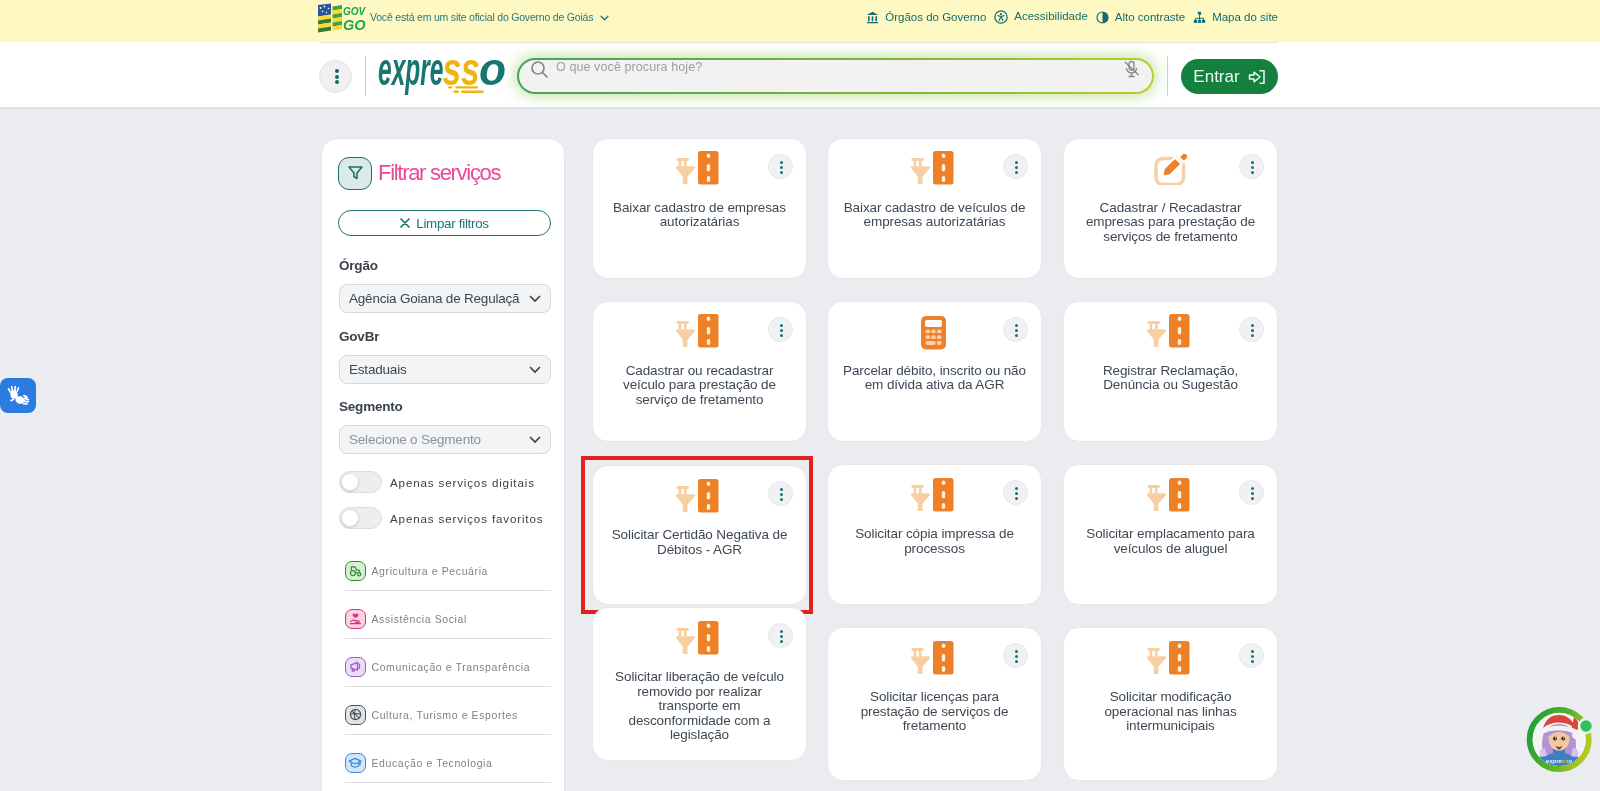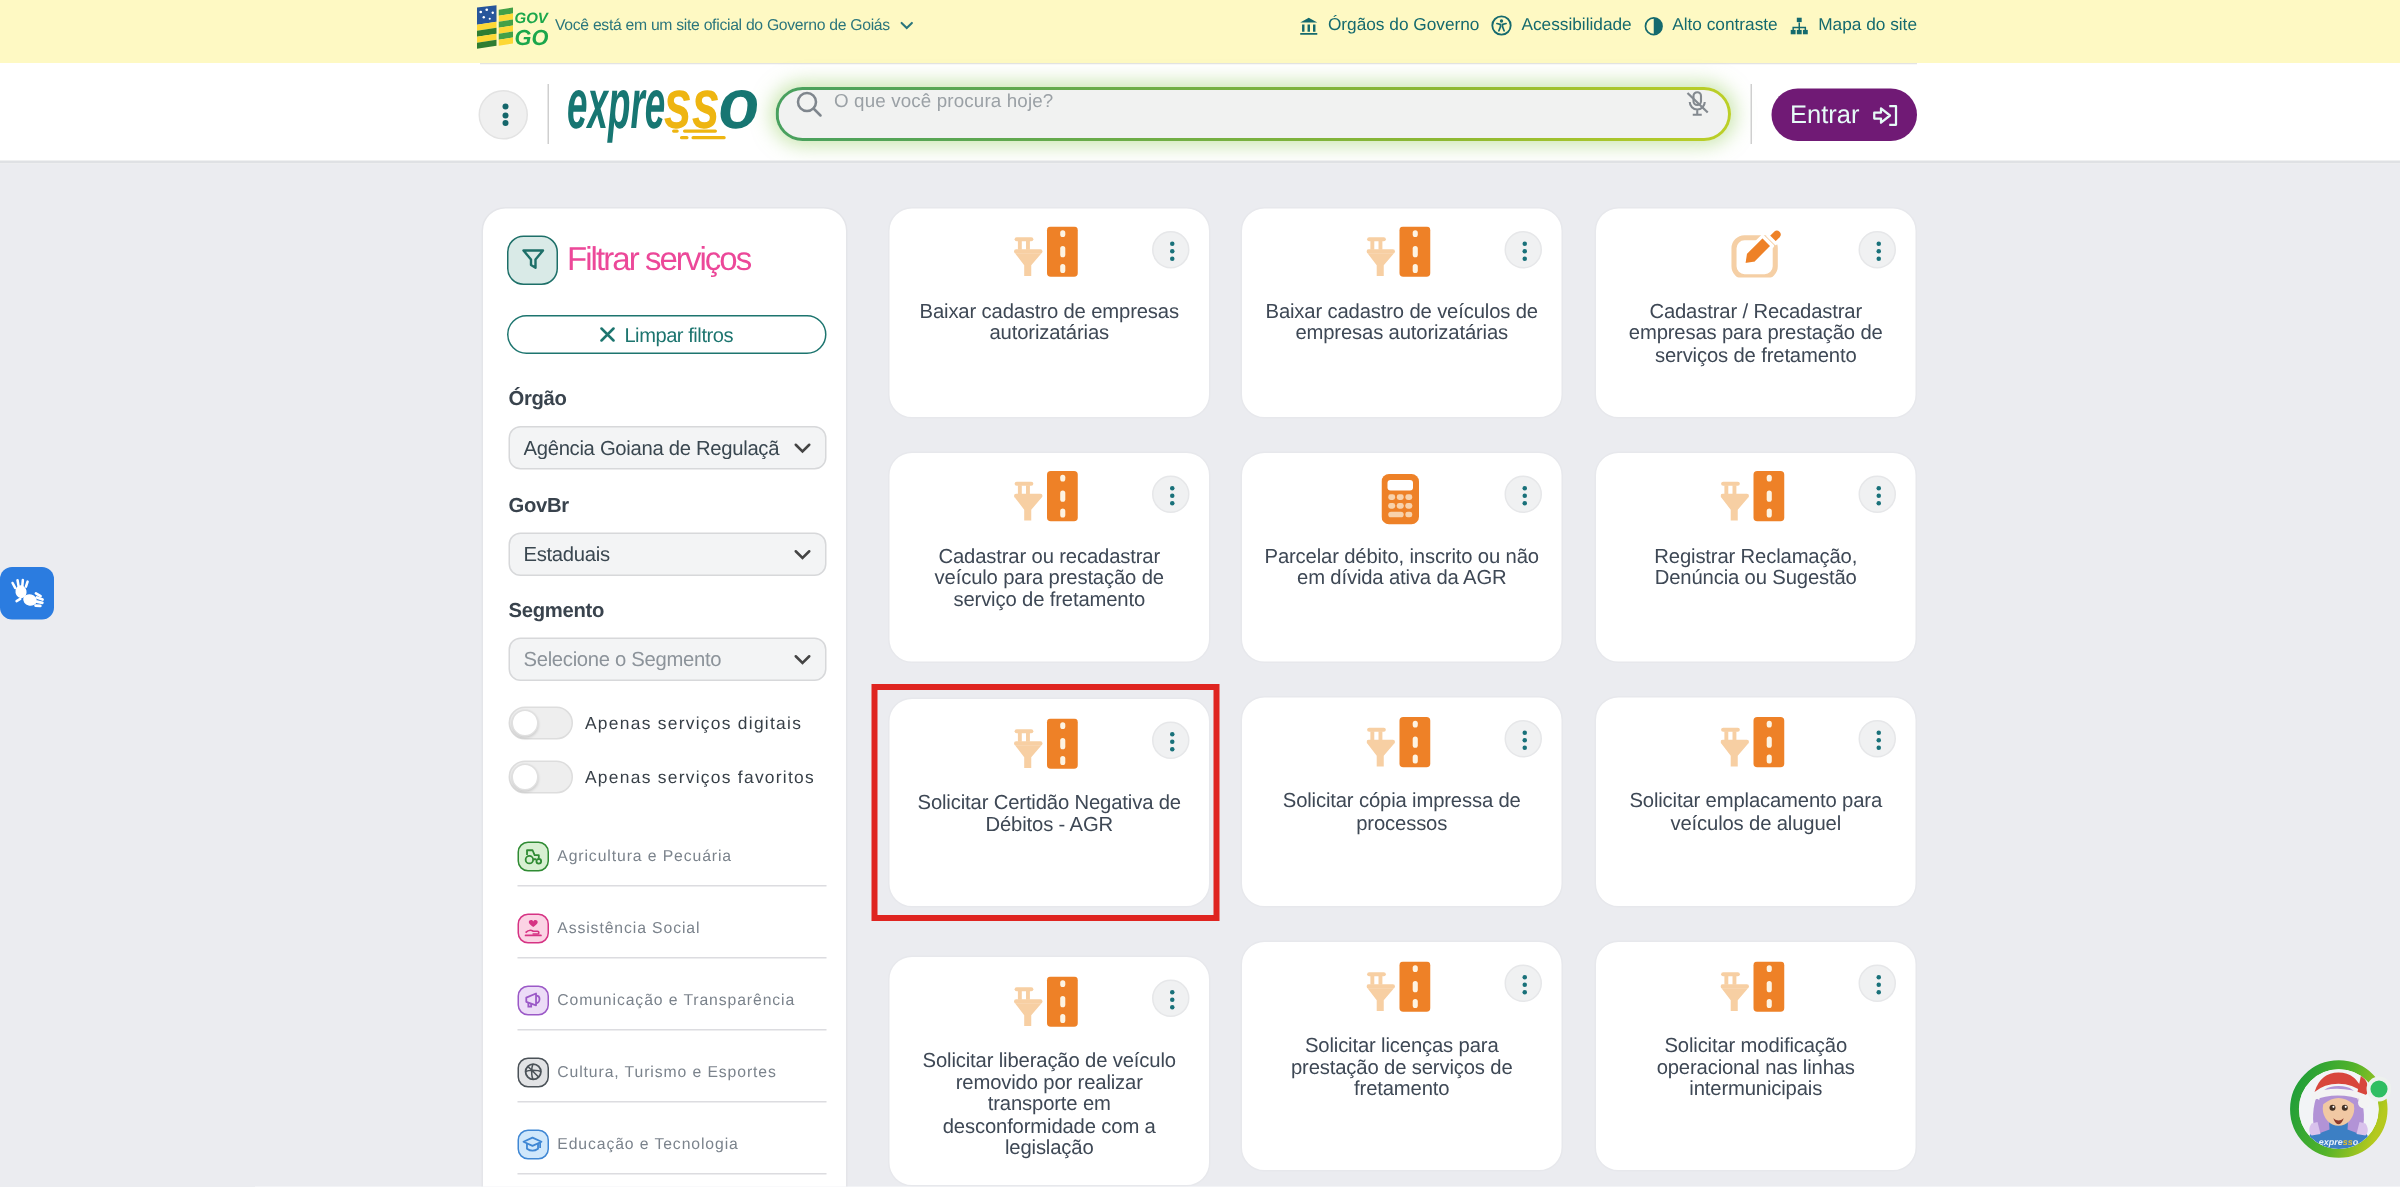--- a/index.html
+++ b/index.html
@@ -5,32 +5,32 @@
 <style>
 *{margin:0;padding:0;box-sizing:border-box}
 html,body{width:1600px;height:791px;overflow:hidden}
 body{font-family:"Liberation Sans",sans-serif;background:#fff;position:relative}
 .abs{position:absolute}
 
 #topbar{position:absolute;left:0;top:0;width:1600px;height:42px;background:#fef9c3}
 #tb-div{position:absolute;left:320px;top:42px;width:958px;height:1px;background:#e3e3e3}
 .tb-official{position:absolute;left:370px;top:11px;font-size:10.5px;color:#2b767c;letter-spacing:-.2px}
 .tb-links{position:absolute;right:322px;top:10px;display:flex;gap:8px;align-items:center;color:#156a6e;font-size:11.5px}
-.tb-link{display:flex;align-items:center;gap:6px;white-space:nowrap}
+.tb-link{display:flex;align-items:flex-start;gap:6px;white-space:nowrap}
 
 #header{position:absolute;left:0;top:43px;width:1600px;height:65px;background:#fff}
 #hd-div{position:absolute;left:0;top:107px;width:1600px;height:1.5px;background:#dfe1e4}
 #dots-btn{position:absolute;left:319px;top:17px;width:33px;height:33px;border-radius:50%;background:#f0f0f0;border:1px solid #e3e3e3}
 .vdot{position:absolute;left:14.5px;width:4px;height:4px;border-radius:50%;background:#15666b}
 #hd-sep1{position:absolute;left:365px;top:13px;width:1px;height:40px;background:#cfcfcf}
 #logo{position:absolute;left:378px;top:17px;width:135px;height:40px}
 #search-wrap{position:absolute;left:517px;top:15px;width:637px;height:36px;border-radius:18px;border:2px solid transparent;background:linear-gradient(#f1f2f1,#f1f2f1) padding-box,linear-gradient(90deg,#48a05e,#8db832 70%,#bccf27) border-box;box-shadow:0 0 13px 3px rgba(150,205,95,.5);display:flex;}
 #search-wrap .ph{color:#9aa0a5;font-size:12.5px;margin-left:7px;letter-spacing:.1px}
 #hd-sep2{position:absolute;left:1167px;top:13px;width:1px;height:40px;background:#cfcfcf}
-#entrar{position:absolute;left:1181px;top:16px;width:97px;height:35px;border-radius:17.5px;background:#701a75;color:#e6fbf7;font-size:17px;display:flex;align-items:center;justify-content:center;gap:8px}
+#entrar{position:absolute;left:1181px;top:16px;width:97px;height:35px;border-radius:17.5px;background:#15803d;color:#e6fbf7;font-size:17px;display:flex;align-items:center;justify-content:center;gap:8px}
 
 #content{position:absolute;left:0;top:108.5px;width:1600px;height:682.5px;background:#ebecf0}
 
 #sidebar{position:absolute;left:321px;top:138px;width:244px;height:660px;background:#fff;border:1px solid #e4e5e9;border-radius:16px 16px 0 0}
 #f-icon{position:absolute;left:16px;top:18px;width:34px;height:32.5px;border-radius:11px;background:#d9eae7;border:1.5px solid#1d6f68;display:flex;align-items:center;justify-content:center}
 #f-title{position:absolute;left:56px;top:21px;font-size:22px;color:#ec4899;letter-spacing:-1.3px}
 #limpar{position:absolute;left:16px;top:71px;width:213px;height:26px;border-radius:13px;border:1.5px solid #1d756f;color:#1d756f;font-size:13.4px;letter-spacing:-.3px;display:flex;align-items:center;justify-content:center;gap:6px}
 .f-label{position:absolute;left:17px;font-size:13.5px;color:#39434d;font-weight:bold;letter-spacing:-.2px}
 .f-select{position:absolute;left:17px;width:212px;height:29px;border-radius:8px;background:#f3f4f5;border:1px solid #d7d8da;font-size:13.5px;color:#3a4750;letter-spacing:-.2px;display:flex;align-items:center;padding:0 9px}
 .f-select b{font-weight:normal;white-space:nowrap;overflow:hidden;flex:1}
@@ -412,21 +412,21 @@
       </svg>
     </div>
   <div class="menu">
       <i style="top:6px"></i>
       <i style="top:11px"></i>
       <i style="top:16px"></i>
     </div>
   <div class="t">Solicitar emplacamento para<br>veículos de aluguel</div>
 </div>
 
-<div class="card" style="left:592px;top:637px;height:154px">
+<div class="card" style="left:592px;top:607px;height:154px">
   <div class="icon">
       <svg width="43" height="34" viewBox="0 0 43 34">
         <use href="#icon-road"></use>
       </svg>
     </div>
   <div class="menu">
       <i style="top:6px"></i>
       <i style="top:11px"></i>
       <i style="top:16px"></i>
     </div>

